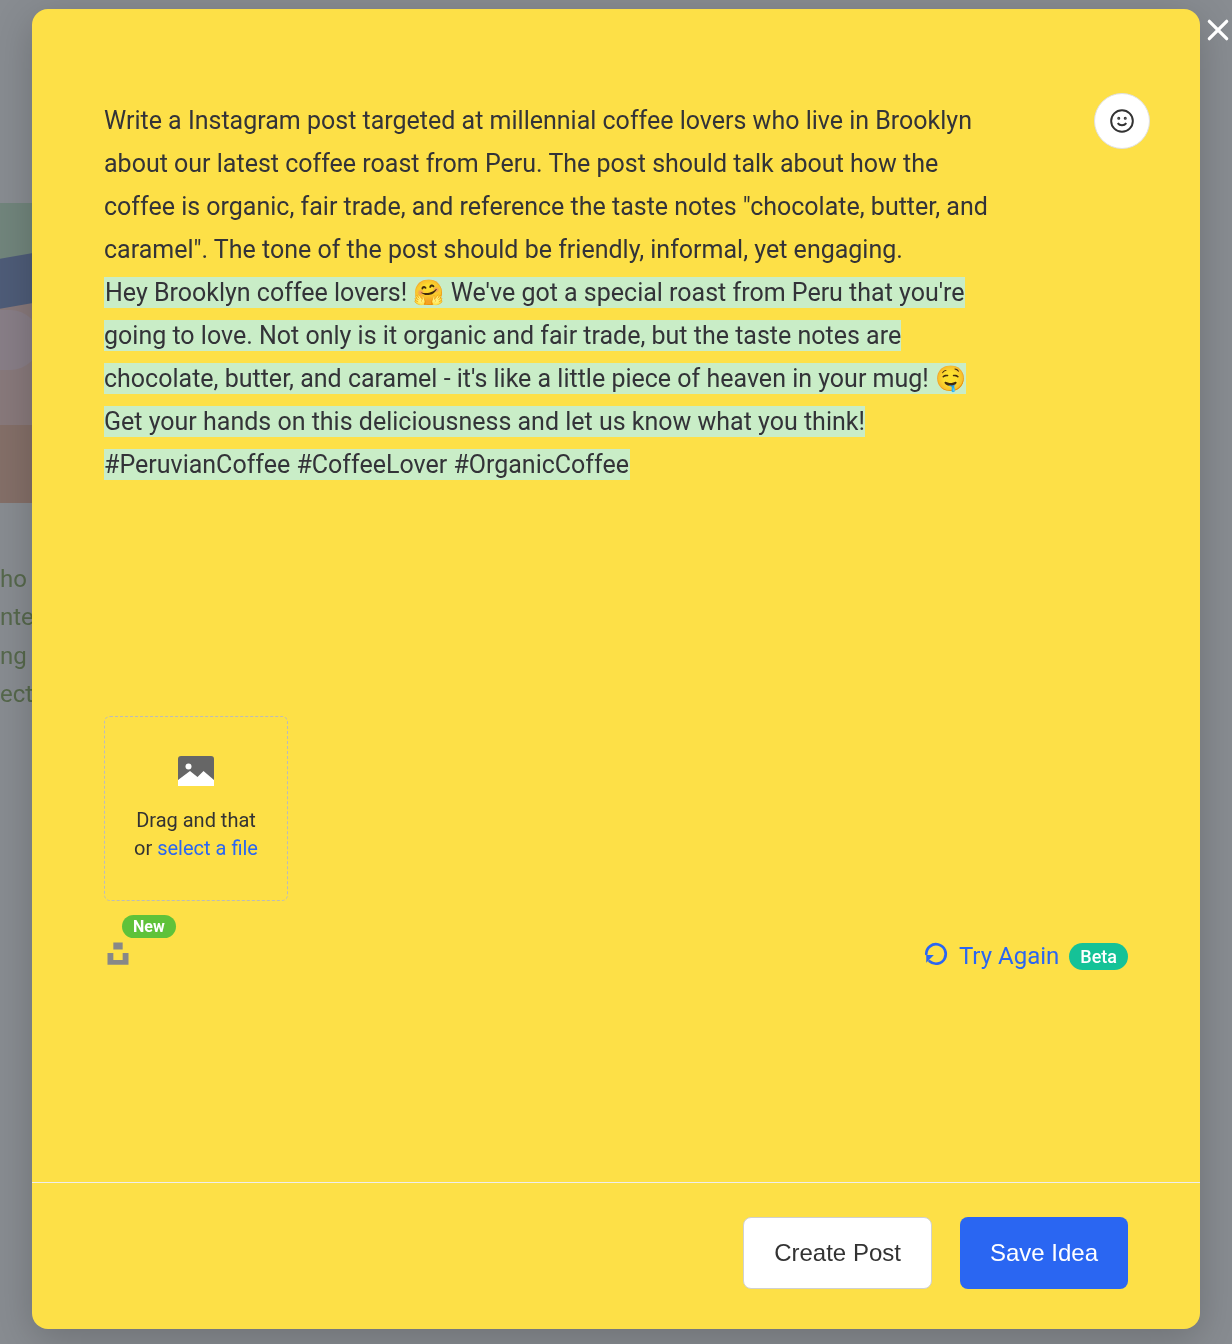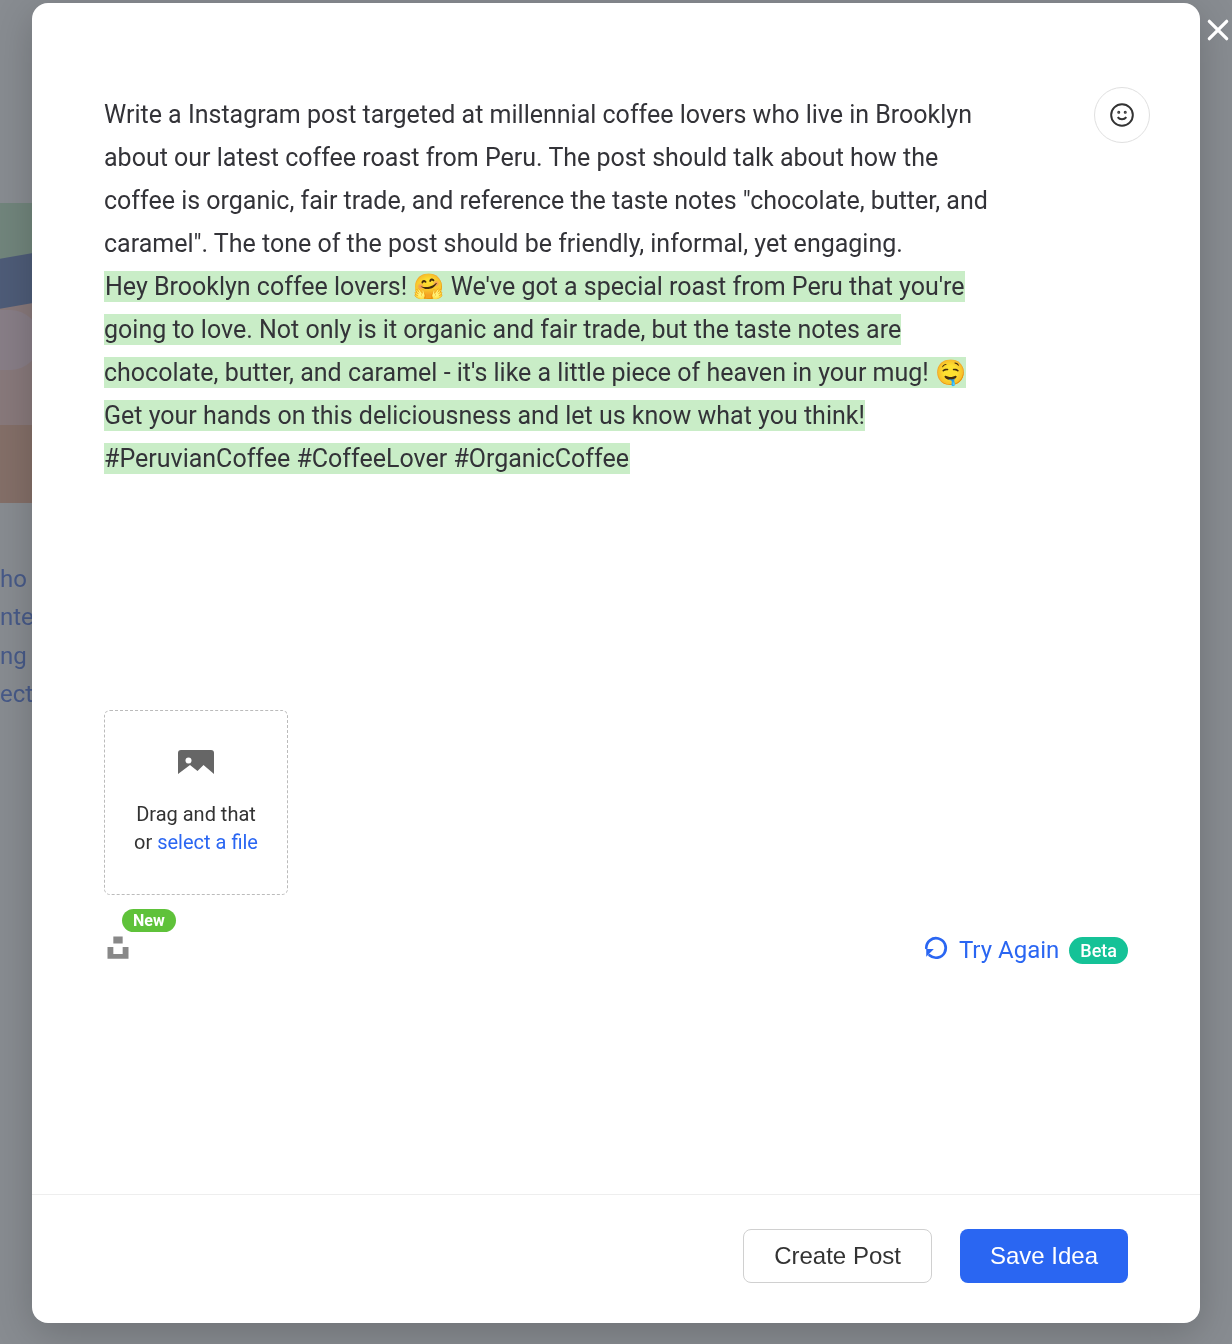--- a/index.html
+++ b/index.html
@@ -46,40 +46,40 @@
       top: 310px;
       width: 40px;
       height: 60px;
       background: #f3c5d4;
       border-radius: 0 30px 30px 0;
     }
     .bg-text {
       position: absolute;
       left: 0;
       top: 560px;
-      color: #1d4ed8;
+      color: #4d7c0f;
       font-size: 24px;
       line-height: 1.6;
       white-space: pre-line;
     }
     .overlay {
       position: absolute;
       top: 0;
       left: 0;
       width: 100%;
       height: 100%;
       background: rgba(90, 95, 102, 0.7);
     }
     .modal {
       position: absolute;
       left: 32px;
-      top: 3px;
+      top: 9px;
       width: 1168px;
       height: 1320px;
-      background: #ffffff;
+      background: #fde047;
       border-radius: 16px;
       box-shadow: 0 10px 40px rgba(0,0,0,0.2);
       display: flex;
       flex-direction: column;
     }
     .close-btn {
       position: absolute;
       top: 10px;
       right: -6px;
       width: 40px;
@@ -216,21 +216,21 @@
     }
     .modal-footer {
       border-top: 1px solid #eee;
       padding: 34px 72px 40px 72px;
       display: flex;
       justify-content: flex-end;
       gap: 28px;
     }
     .btn {
       font-size: 24px;
-      padding: 12px 30px;
+      padding: 21px 30px;
       border-radius: 8px;
       cursor: pointer;
       font-weight: 500;
     }
     .btn-secondary {
       background: #fff;
       border: 1px solid #d0d0d0;
       color: #333;
     }
     .btn-primary {

